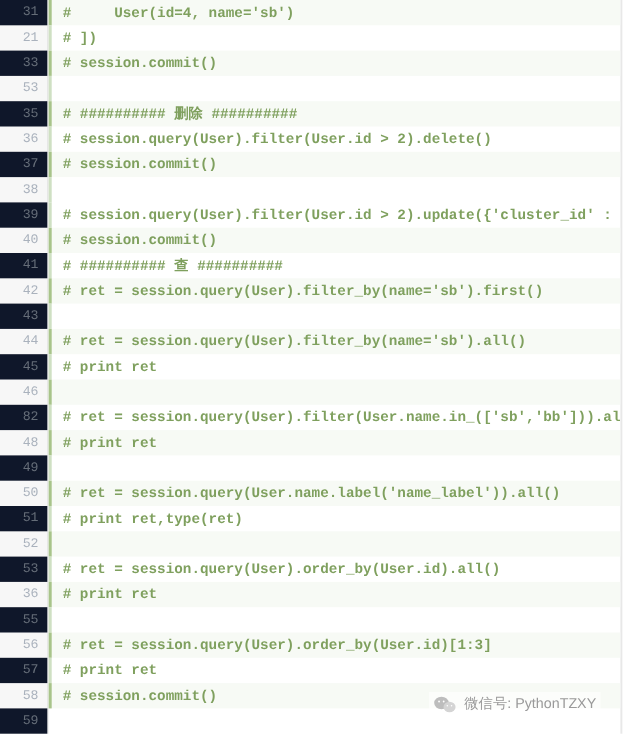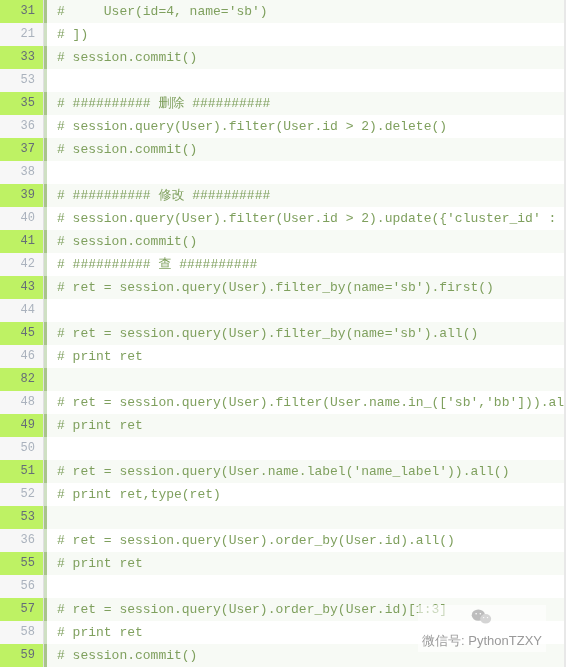--- a/index.html
+++ b/index.html
@@ -21,52 +21,51 @@
     text-align: right;
     color: #aab2bd;
     user-select: none;
   }
   .gutter .ln {
     height: 23px;
     line-height: 23px;
     padding-right: 8px;
     font-size: 12px;
   }
-  .gutter .ln.hl { color: #656d78; background: #bef264; }
+  .gutter .ln.hl { color: #656d78; background: #0f172a; }
   .code {
     flex: 1;
     border-right: 2px solid #e8e8e8;
     overflow: hidden;
   }
   .code .row {
     height: 23px;
     line-height: 23px;
     padding-left: 10px;
     white-space: pre;
     border-left: 3px solid #cfe0c3;
     color: #8e9aa3;
+    font-weight: bold;
   }
   .code .row.hl {
     background: #f7faf5;
     border-left: 3px solid #a8c48a;
   }
   .c-comment { color: #7fa05e; }
   .watermark {
     position: absolute;
     bottom: 16px;
     right: 20px;
     font-family: -apple-system, "Helvetica Neue", Arial, sans-serif;
     font-size: 13px;
     color: #9a9a9a;
     display: flex;
-    align-items: center;
     gap: 6px;
     background: rgba(255,255,255,0.6);
     padding: 2px 4px;
-    flex-direction: column;
   }
   .wx-icon {
     width: 22px;
     height: 19px;
     display: inline-block;
   }
 </style>
 </head>
 <body>
 
@@ -104,21 +103,20 @@
     </div>
   <div class="code" id="code">
       <div class="row hl"><span class="c-comment">#     User(id=4, name='sb')</span></div>
       <div class="row"><span class="c-comment"># ])</span></div>
       <div class="row hl"><span class="c-comment"># session.commit()</span></div>
       <div class="row">&nbsp;</div>
       <div class="row hl"><span class="c-comment"># ########## 删除 ##########</span></div>
       <div class="row"><span class="c-comment"># session.query(User).filter(User.id &gt; 2).delete()</span></div>
       <div class="row hl"><span class="c-comment"># session.commit()</span></div>
       <div class="row">&nbsp;</div>
-      <div class="row hl"><span class="c-comment"># ########## 修改 ##########</span></div>
       <div class="row"><span class="c-comment"># session.query(User).filter(User.id &gt; 2).update({'cluster_id' : 0})</span></div>
       <div class="row hl"><span class="c-comment"># session.commit()</span></div>
       <div class="row"><span class="c-comment"># ########## 查 ##########</span></div>
       <div class="row hl"><span class="c-comment"># ret = session.query(User).filter_by(name='sb').first()</span></div>
       <div class="row">&nbsp;</div>
       <div class="row hl"><span class="c-comment"># ret = session.query(User).filter_by(name='sb').all()</span></div>
       <div class="row"><span class="c-comment"># print ret</span></div>
       <div class="row hl">&nbsp;</div>
       <div class="row"><span class="c-comment"># ret = session.query(User).filter(User.name.in_(['sb','bb'])).all()</span></div>
       <div class="row hl"><span class="c-comment"># print ret</span></div>

